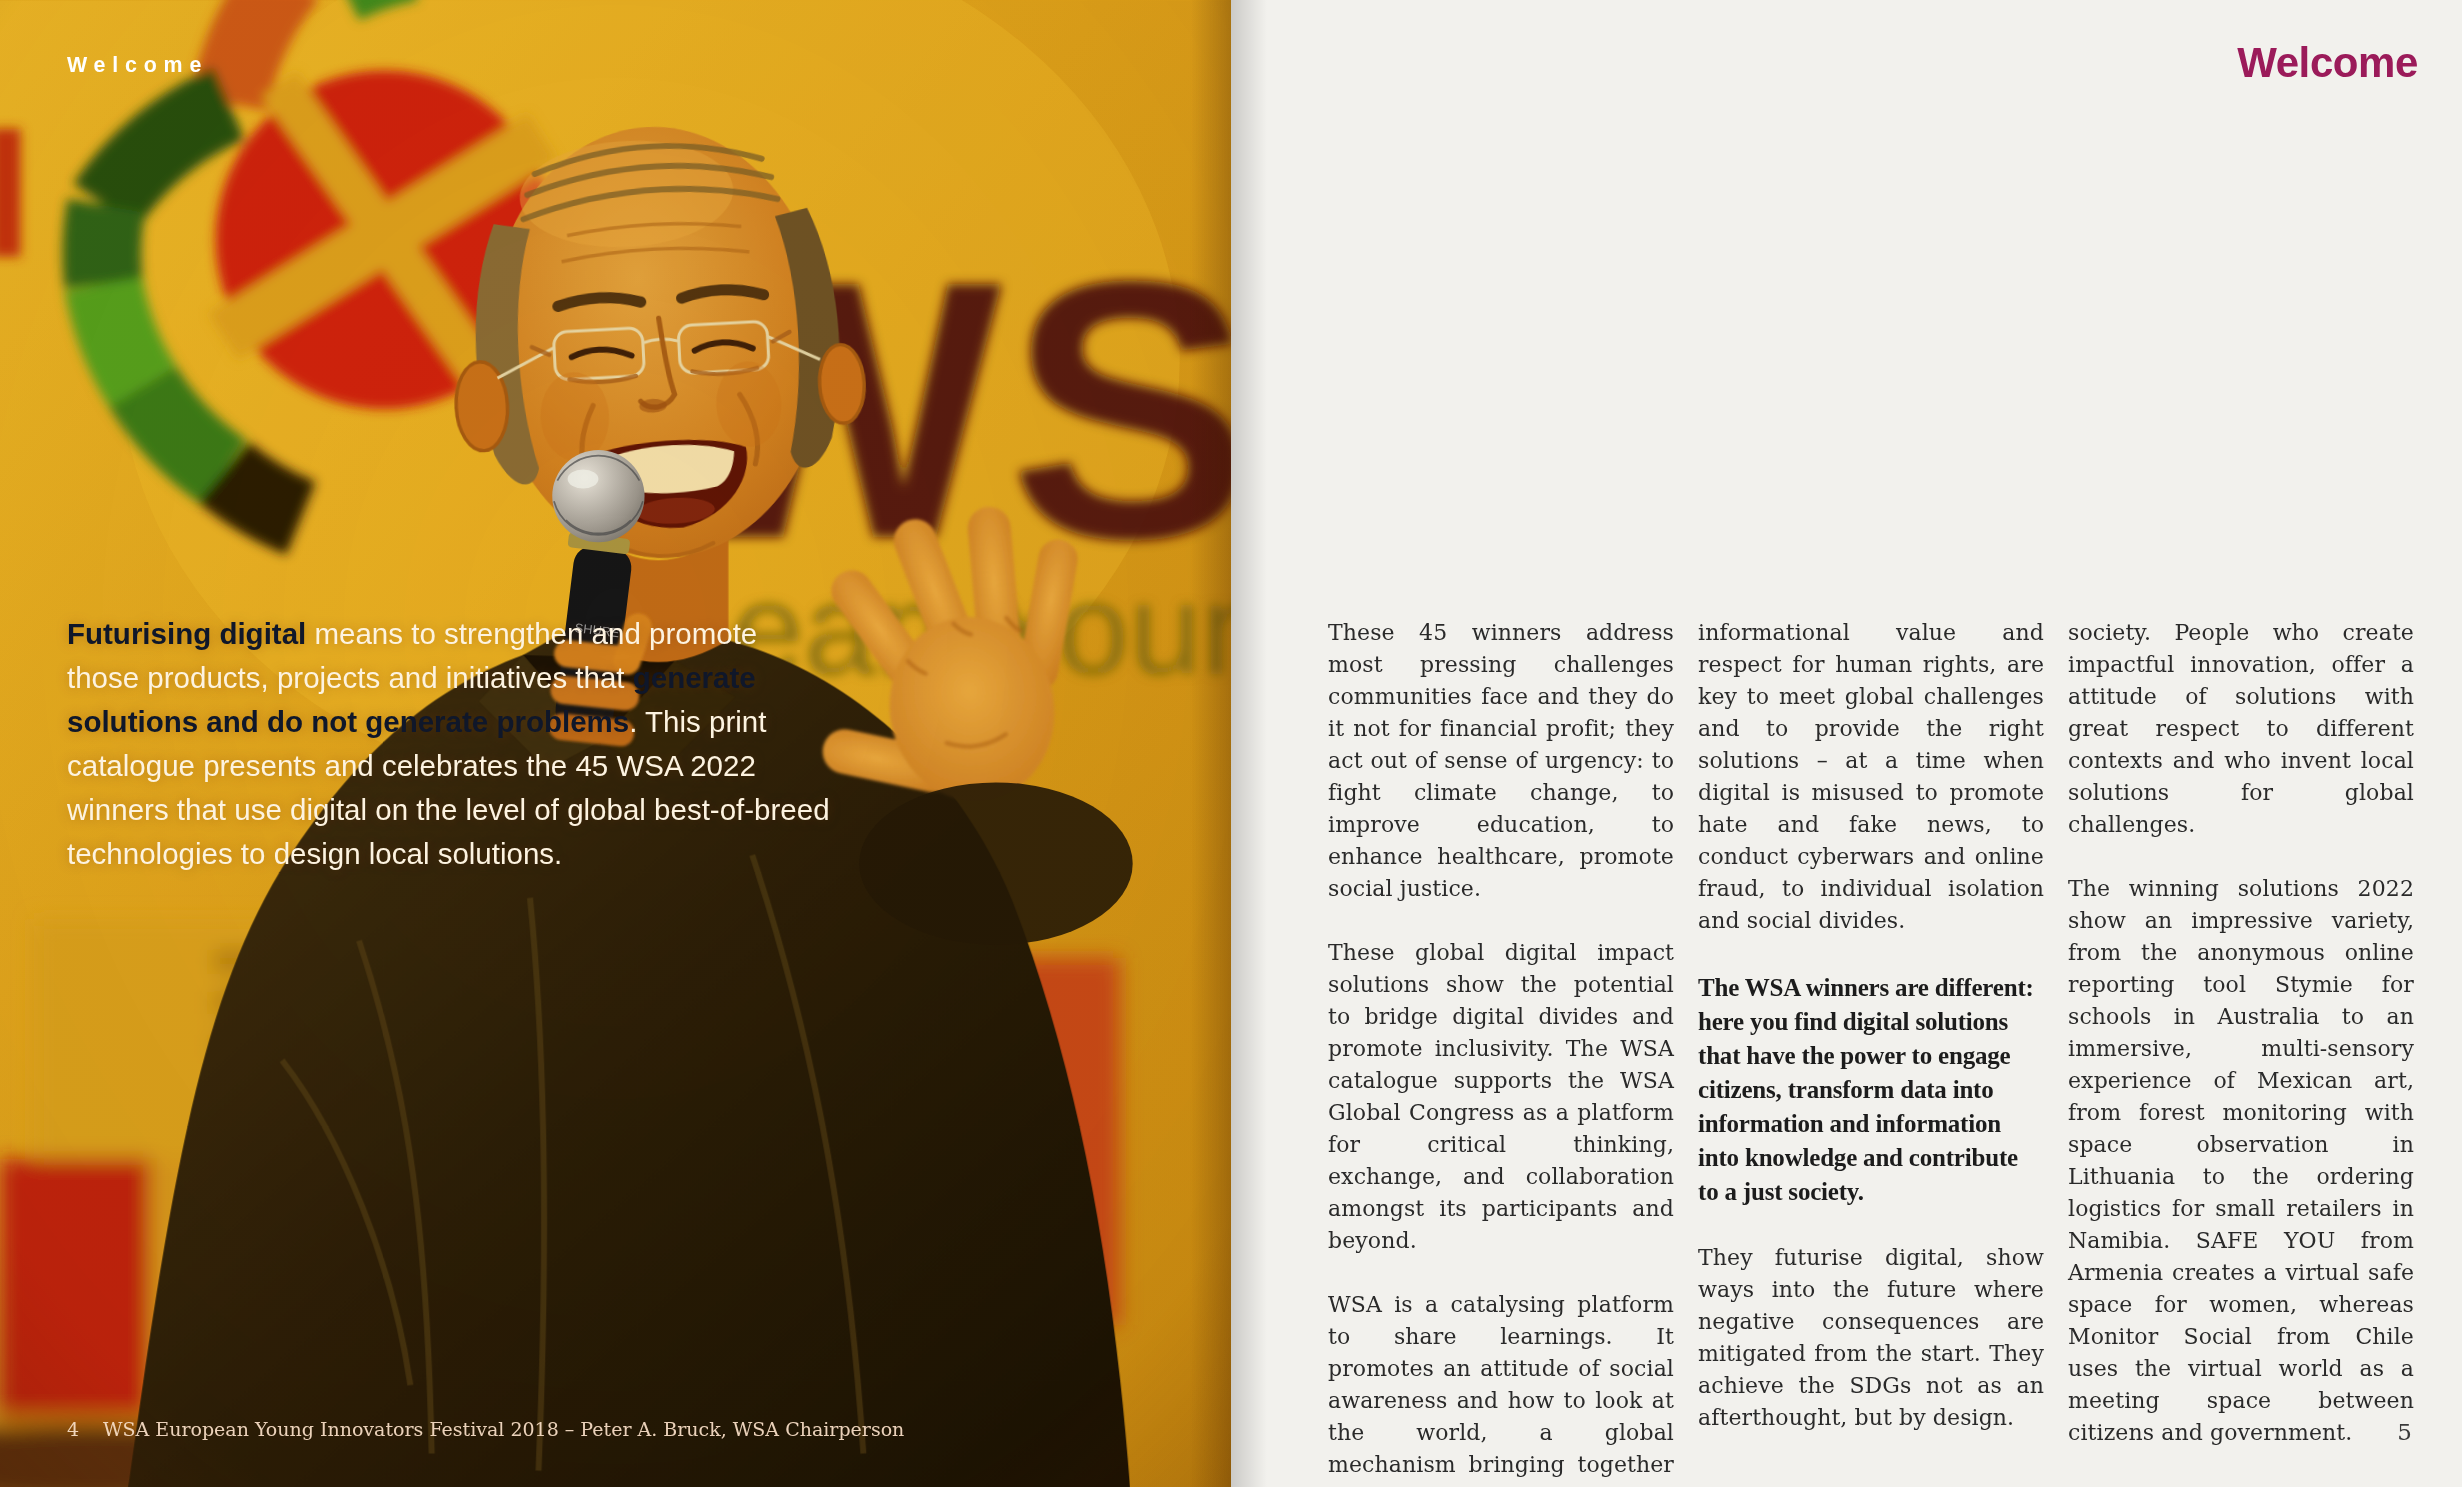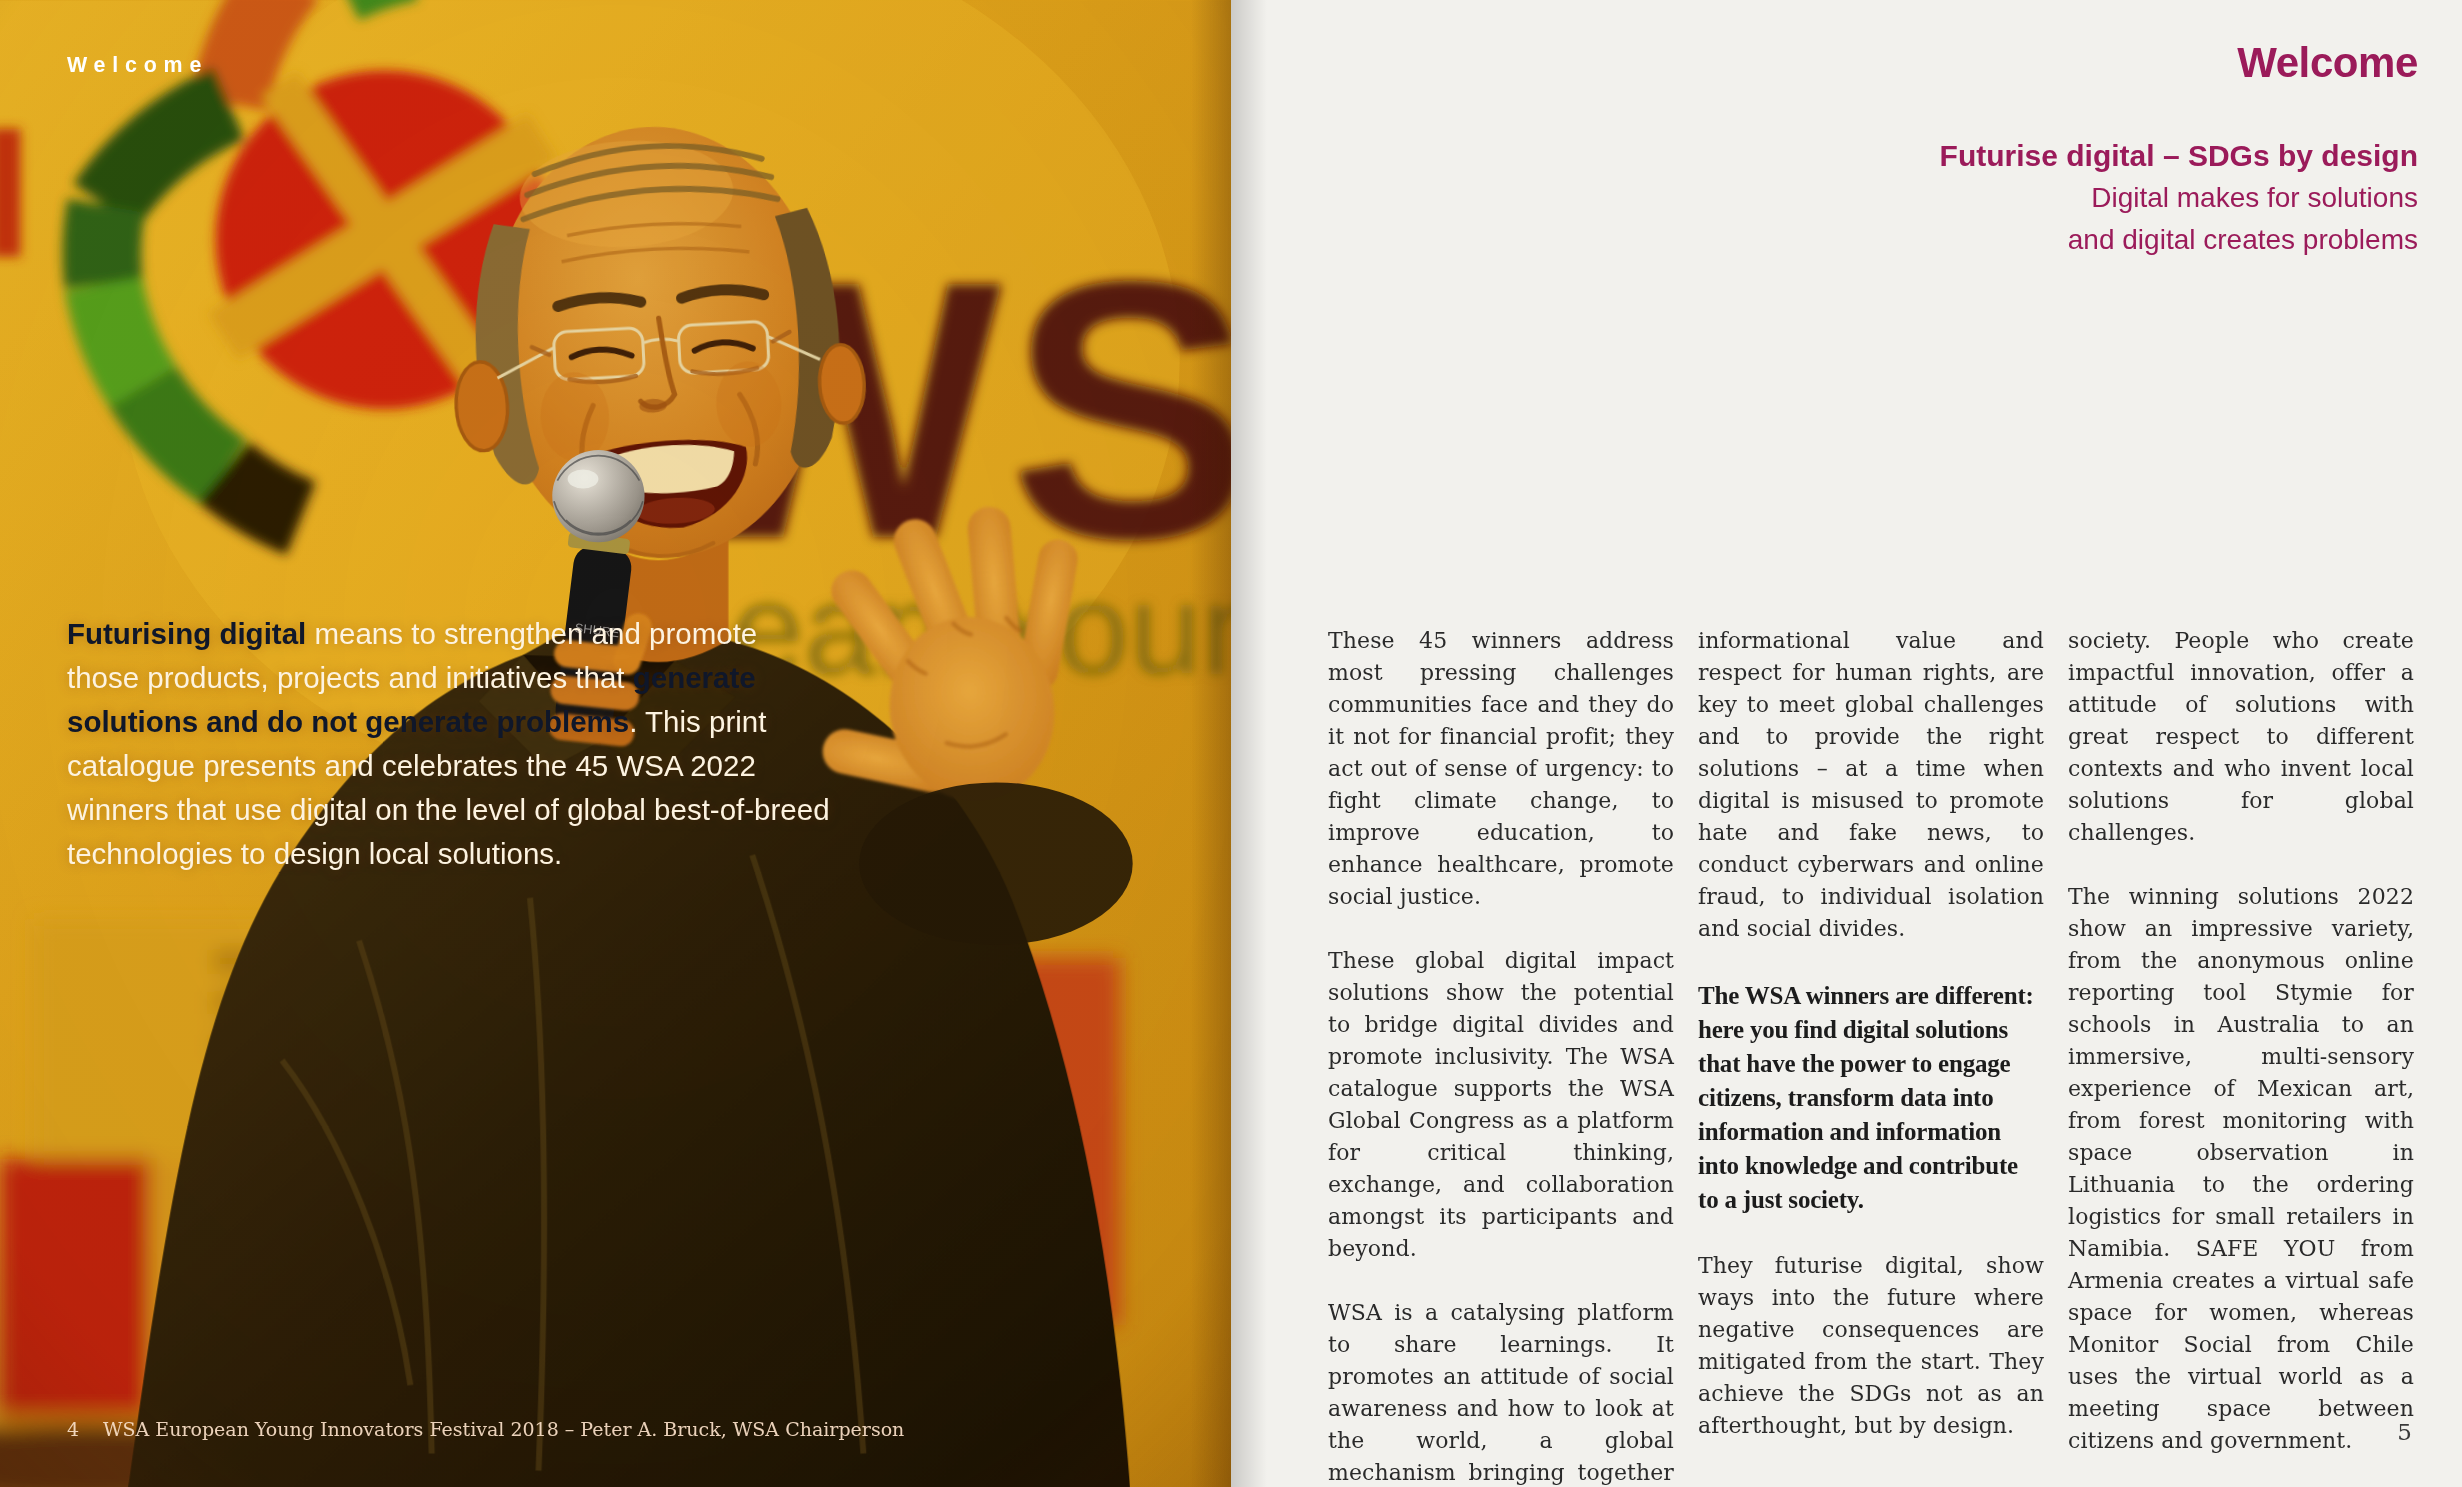--- a/index.html
+++ b/index.html
@@ -35,21 +35,21 @@
       color:var(--magenta);letter-spacing:-0.4px;}
   .rp-subtitle{position:absolute;top:135px;right:44px;text-align:right;color:var(--magenta);
       line-height:42px;}
   .rp-subtitle .s-bold{font-size:30px;font-weight:700;}
   .rp-subtitle .s-reg{font-size:28px;font-weight:400;}
 
   .columns{position:absolute;left:97px;top:617px;width:1086px;
       display:grid;grid-template-columns:repeat(3,1fr);column-gap:24px;}
   .col{font-family:"DejaVu Serif",serif;font-size:22px;line-height:32px;
       text-align:justify;color:var(--ink);letter-spacing:0.1px;}
-  .col p{margin:8px 0 32px 0;}
+  .col p{margin:0 0 32px 0;}
   .standfirst{font-family:Liberation Serif, serif;font-weight:700;
       font-size:25px;line-height:34px;color:#1c1c1c;white-space:pre-line;
       text-align:left;margin:34px 0 32.5px 0 !important;letter-spacing:-0.2px;}
   .rp-pageno{position:absolute;right:50px;bottom:43px;font-family:"DejaVu Serif",serif;
       font-size:23px;color:#3a3a3a;}
 </style>
 </head>
 <body>
 
 <div class="spread">
@@ -275,25 +275,20 @@
       <span class="pn">4</span>
       <span>WSA European Young Innovators Festival 2018 – Peter A. Bruck, WSA Chairperson</span>
     </div>
   </div>
 
   <div class="right-page">
     <div class="gutter-shadow"></div>
 
     <div class="rp-title">Welcome</div>
 
-    <div class="rp-subtitle">
-      <div class="s-bold">Futurise digital – SDGs by design</div>
-      <div class="s-reg">Digital makes for solutions</div>
-      <div class="s-reg">and digital creates problems</div>
-    </div>
 
     <div class="columns">
 
       <div class="col">
         <p>These 45 winners address most pressing challenges communities face and they do it not for financial profit; they act out of sense of urgency: to fight climate change, to improve education, to enhance healthcare, promote social justice.</p>
         <p>These global digital impact solutions show the potential to bridge digital divides and promote inclusivity. The WSA catalogue supports the WSA Global Congress as a platform for critical thinking, exchange, and collaboration amongst its participants and beyond.</p>
         <p>WSA is a catalysing platform to share learnings. It promotes an attitude of social awareness and how to look at the world, a global mechanism bringing together hidden champions and Nobel prize winners, international unicorns and neighbourhood solutions, national governments and global citizens.</p>
 
       </div>
 

